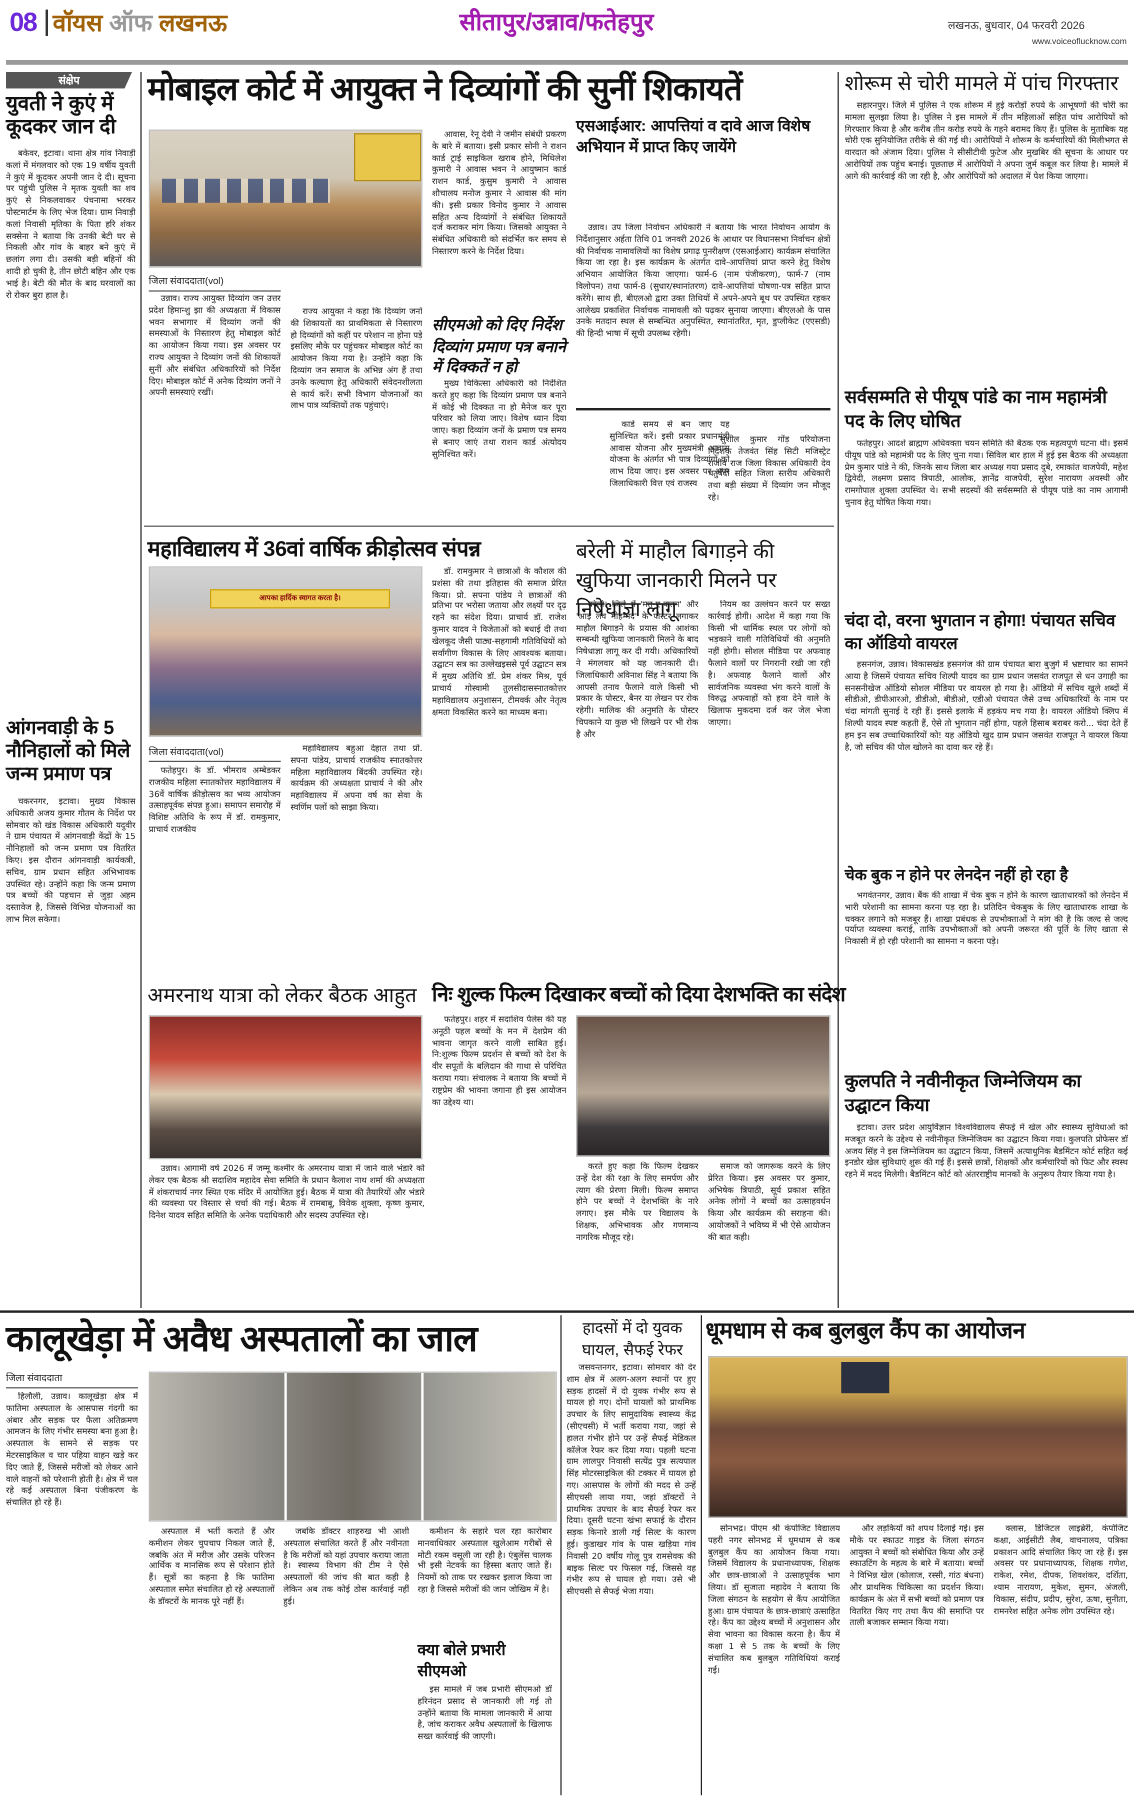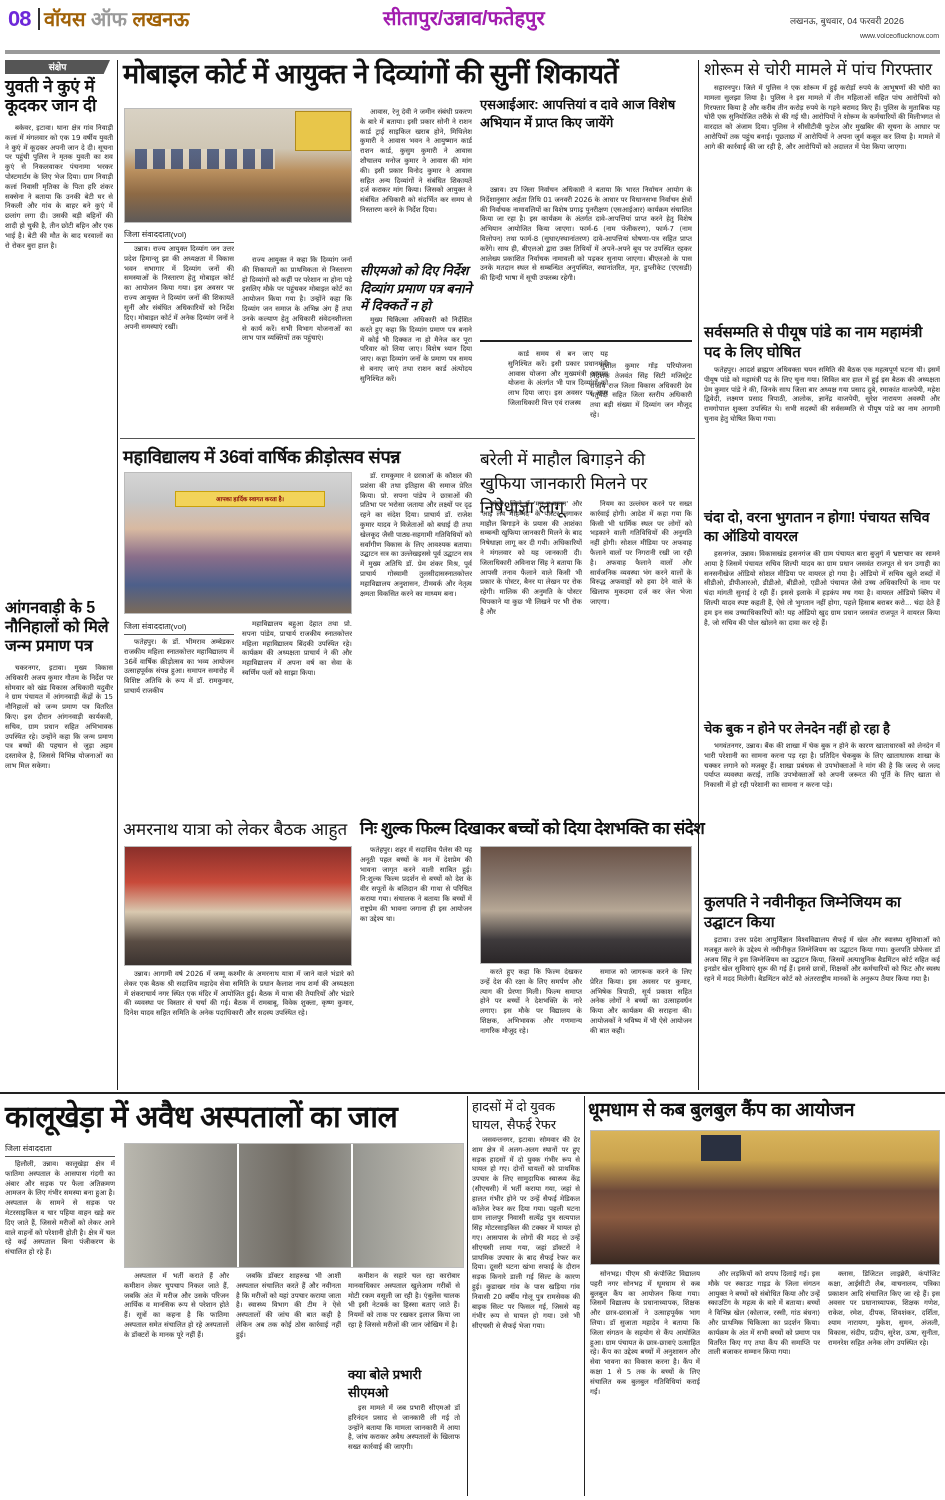--- a/index.html
+++ b/index.html
@@ -171,21 +171,21 @@
 <div class="abs txt" style="left:348px;top:1272px;width:112px;height:90px;">
     <p>कमीशन के सहारे चल रहा कारोबार मानवाधिकार अस्पताल खुलेआम गरीबों से मोटी रकम वसूली जा रही है। एंबुलेंस चालक भी इसी नेटवर्क का हिस्सा बताए जाते हैं। नियमों को ताक पर रखकर इलाज किया जा रहा है जिससे मरीजों की जान जोखिम में है।</p>
   </div>
 <div class="abs hl" style="left:348px;top:1366px;width:112px;font-size:13px;line-height:1.35;">क्या बोले प्रभारी सीएमओ</div>
 <div class="abs txt" style="left:348px;top:1404px;width:112px;height:90px;">
     <p>इस मामले में जब प्रभारी सीएमओ डॉ हरिनंदन प्रसाद से जानकारी ली गई तो उन्होंने बताया कि मामला जानकारी में आया है, जांच कराकर अवैध अस्पतालों के खिलाफ सख्त कार्रवाई की जाएगी।</p>
   </div>
 
 <div class="abs vline" style="left:467px;top:1096px;height:400px;"></div>
 
-<div class="abs hl-light" style="left:472px;top:1098px;width:110px;font-size:13px;line-height:1.35;">हादसों में दो युवक घायल, सैफई रेफर</div>
+<div class="abs hl-light" style="left:472px;top:1098px;width:110px;font-size:13px;line-height:1.35;text-align:center;">हादसों में दो युवक घायल, सैफई रेफर</div>
 <div class="abs txt" style="left:472px;top:1136px;width:108px;height:360px;">
     <p>जसवन्तनगर, इटावा। सोमवार की देर शाम क्षेत्र में अलग-अलग स्थानों पर हुए सड़क हादसों में दो युवक गंभीर रूप से घायल हो गए। दोनों घायलों को प्राथमिक उपचार के लिए सामुदायिक स्वास्थ्य केंद्र (सीएचसी) में भर्ती कराया गया, जहां से हालत गंभीर होने पर उन्हें सैफई मेडिकल कॉलेज रेफर कर दिया गया। पहली घटना ग्राम लालपुर निवासी सत्येंद्र पुत्र सत्यपाल सिंह मोटरसाइकिल की टक्कर में घायल हो गए। आसपास के लोगों की मदद से उन्हें सीएचसी लाया गया, जहां डॉक्टरों ने प्राथमिक उपचार के बाद सैफई रेफर कर दिया। दूसरी घटना खंभा सफाई के दौरान सड़क किनारे डाली गई सिल्ट के कारण हुई। कुडाखर गांव के पास खड़िया गांव निवासी 20 वर्षीय गोलू पुत्र रामसेवक की बाइक सिल्ट पर फिसल गई, जिससे वह गंभीर रूप से घायल हो गया। उसे भी सीएचसी से सैफई भेजा गया।</p>
   </div>
 
 <div class="abs vline" style="left:584px;top:1096px;height:400px;"></div>
 
 <div class="abs hl" style="left:588px;top:1100px;width:354px;font-size:19px;white-space:nowrap;letter-spacing:-0.3px;">धूमधाम से कब बुलबुल कैंप का आयोजन</div>
 <div class="abs photo" style="left:590px;top:1130px;width:350px;height:135px;background:linear-gradient(180deg,#d9b45a 0%,#c9a24e 22%,#6e4a3a 45%,#8a5a40 65%,#5a3c30 85%,#3a2a22 100%);">
   <div class="abs" style="left:110px;top:4px;width:40px;height:26px;background:#2a3040;"></div>
 </div>

